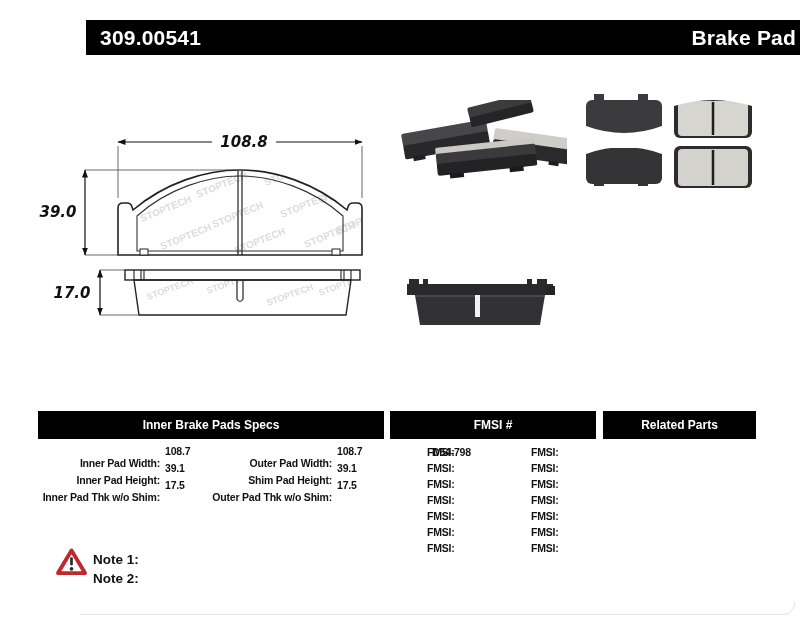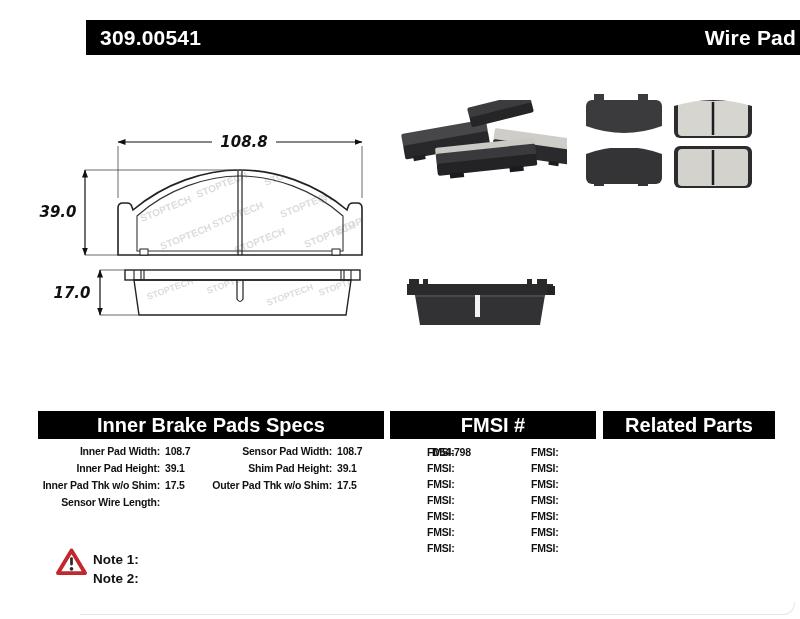--- a/index.html
+++ b/index.html
@@ -13,34 +13,34 @@
 
   
   .drawing{position:absolute;left:30px;top:118px;width:352px;height:235px;}
   .photo1{position:absolute;left:397px;top:100px;width:170px;height:92px;}
   .photo2{position:absolute;left:580px;top:88px;width:178px;height:110px;}
   .photo3{position:absolute;left:399px;top:270px;width:162px;height:66px;}
   .warn-tri{position:absolute;left:56px;top:548px;width:31px;height:28px;}
 
   
   .th{position:absolute;height:28px;background:#000;color:#fff;display:flex;
-      align-items:center;justify-content:center;font-size:20px;font-weight:bold;}
+      align-items:center;justify-content:center;font-size:12px;font-weight:bold;}
   .th1{left:38px;top:411px;width:346px;}
   .th1 span{flex:1;text-align:center;}
   .th2{left:390px;top:411px;width:206px;}
-  .th3{left:603px;top:411px;width:172px;}
+  .th3{left:603px;top:411px;width:153px;}
 
   
   .col{position:absolute;font-size:10.5px;font-weight:bold;letter-spacing:-0.2px;}
   .srow{position:relative;height:17px;}
   .frow{position:relative;height:16px;}
   .slabel,.sval{position:absolute;top:2px;white-space:nowrap;}
   .inner-specs{left:38px;top:443px;width:320px;}
   .outer-specs{left:210px;top:443px;width:320px;}
-  .inner-specs .slabel,.outer-specs .slabel{right:198px;}
+  .inner-specs .slabel,.outer-specs .slabel{right:198px;margin-top:12px;}
   .inner-specs .sval,.outer-specs .sval{left:127px;}
   .fmsi-col{top:444px;width:200px;}
   .fmsi-left{left:392px;}
   .fmsi-right{left:496px;}
   .fmsi-col .slabel{left:0;margin-left:35px;}
   .fmsi-col .sval{left:40px;}
   .related-col{left:604px;top:447px;width:170px;}
   .related-col .slabel{left:0;}
   .related-col .sval{left:92px;}
 
@@ -57,21 +57,21 @@
     fill:#dcdcdc;}
   svg text.wms{font-size:9px;}
 </style>
 </head>
 <body>
 
 <div id="page">
 
   <div class="header-bar">
     <span>309.00541</span>
-    <span>Wire Pad</span>
+    <span>Brake Pad</span>
   </div>
 
   <svg class="drawing" viewBox="0 0 352 235">
     <defs>
       <marker id="aE" orient="auto" markerWidth="9" markerHeight="7" refX="7.5" refY="3" markerUnits="userSpaceOnUse">
         <path d="M0,0 L8,3 L0,6 Z" fill="#111"></path>
       </marker>
       <marker id="aS" orient="auto-start-reverse" markerWidth="9" markerHeight="7" refX="7.5" refY="3" markerUnits="userSpaceOnUse">
         <path d="M0,0 L8,3 L0,6 Z" fill="#111"></path>
       </marker>
@@ -231,29 +231,25 @@
       <span class="sval">108.7</span>
     </div>
     <div class="srow">
       <span class="slabel">Inner Pad Height:</span>
       <span class="sval">39.1</span>
     </div>
     <div class="srow">
       <span class="slabel">Inner Pad Thk w/o Shim:</span>
       <span class="sval">17.5</span>
     </div>
-    <div class="srow">
-      <span class="slabel">Sensor Wire Length:</span>
-      <span class="sval"></span>
-    </div>
   </div>
 
   <div class="col outer-specs">
     <div class="srow">
-      <span class="slabel">Sensor Pad Width:</span>
+      <span class="slabel">Outer Pad Width:</span>
       <span class="sval">108.7</span>
     </div>
     <div class="srow">
       <span class="slabel">Shim Pad Height:</span>
       <span class="sval">39.1</span>
     </div>
     <div class="srow">
       <span class="slabel">Outer Pad Thk w/o Shim:</span>
       <span class="sval">17.5</span>
     </div>

